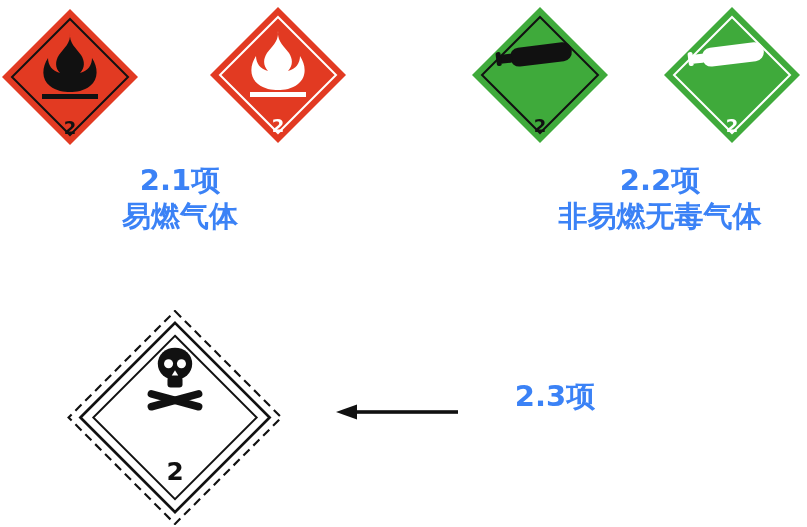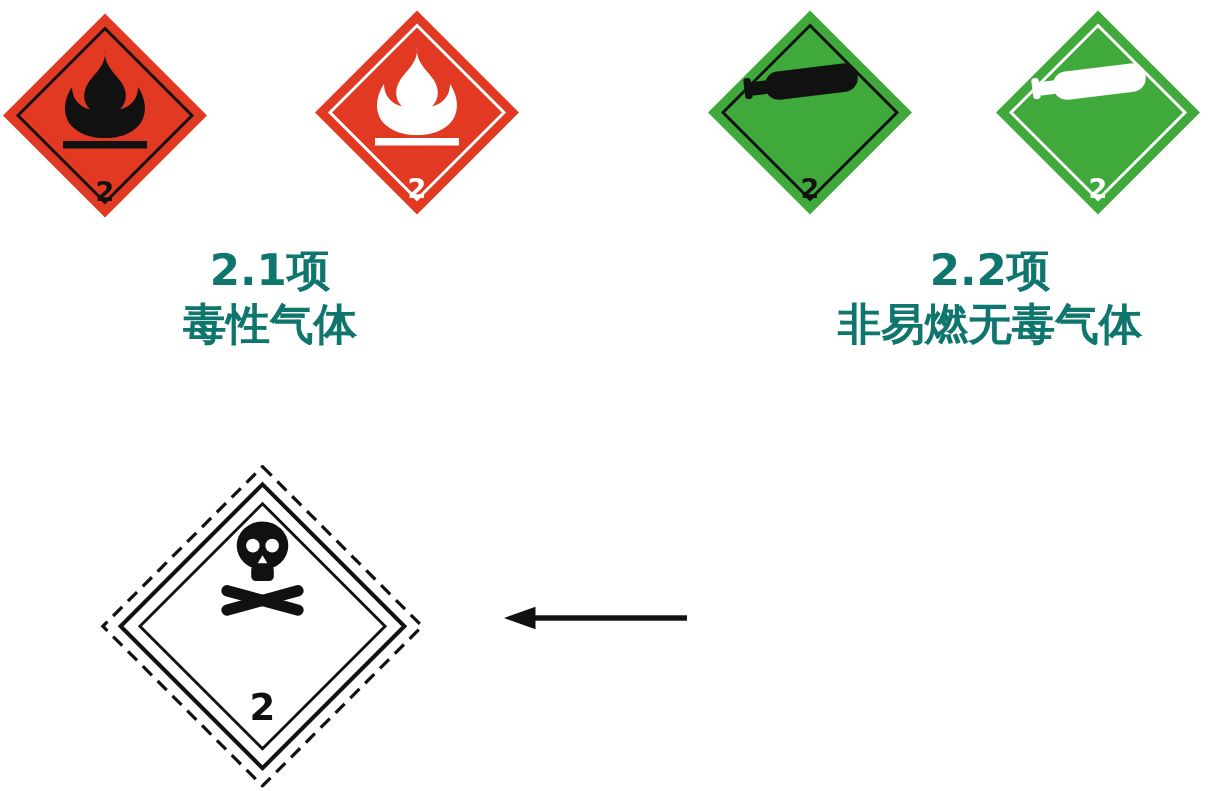--- a/index.html
+++ b/index.html
@@ -6,21 +6,21 @@
   #canvas{
     position:relative;
     width:807px;height:527px;
     background:#ffffff;
     font-family:"DejaVu Sans","Liberation Sans",sans-serif;
     overflow:hidden;
   }
   .abs{position:absolute;}
   .caption{
     text-align:center;
-    color:#0f766e;
+    color:#3b82f6;
     font-weight:700;
     font-size:29px;
     line-height:36px;
   }
   .placard svg{display:block;}
   .num{
     font-family:"DejaVu Sans","Liberation Sans",sans-serif;
     font-weight:700;
   }
 </style>
@@ -74,21 +74,21 @@
         <rect x="40" y="40" width="62" height="19" rx="9"></rect>
         <rect x="30" y="45" width="12" height="9" rx="2"></rect>
         <rect x="26" y="42" width="5" height="14" rx="2"></rect>
       </g>
       <text class="num" x="70" y="127" text-anchor="middle" font-size="18" fill="#ffffff">2</text>
     </svg>
   </div>
 
   <div class="abs caption" style="left:45px;top:162px;width:270px;">
     <div>2.1项</div>
-    <div>毒性气体</div>
+    <div>易燃气体</div>
   </div>
 
   <div class="abs caption" style="left:510px;top:162px;width:300px;">
     <div>2.2项</div>
     <div>非易燃无毒气体</div>
   </div>
 
   <div class="abs placard" style="left:66px;top:310px;width:218px;height:215px;">
     <svg width="218" height="215" viewBox="0 0 200 200">
       <polygon points="100,1 199,100 100,199 1,100" fill="none" stroke="#111111" stroke-width="2" stroke-dasharray="8 5"></polygon>
@@ -108,15 +108,16 @@
   </div>
 
   <div class="abs" style="left:336px;top:402px;width:122px;height:20px;">
     <svg width="122" height="20" viewBox="0 0 122 20">
       <polygon points="0,10 21,2.5 21,17.5" fill="#111111"></polygon>
       <rect x="19" y="8.2" width="103" height="3.6" fill="#111111"></rect>
     </svg>
   </div>
 
   <div class="abs caption" style="left:455px;top:378px;width:200px;">
+    <div>2.3项</div>
   </div>
 
 </div>
 
 </body></html>

